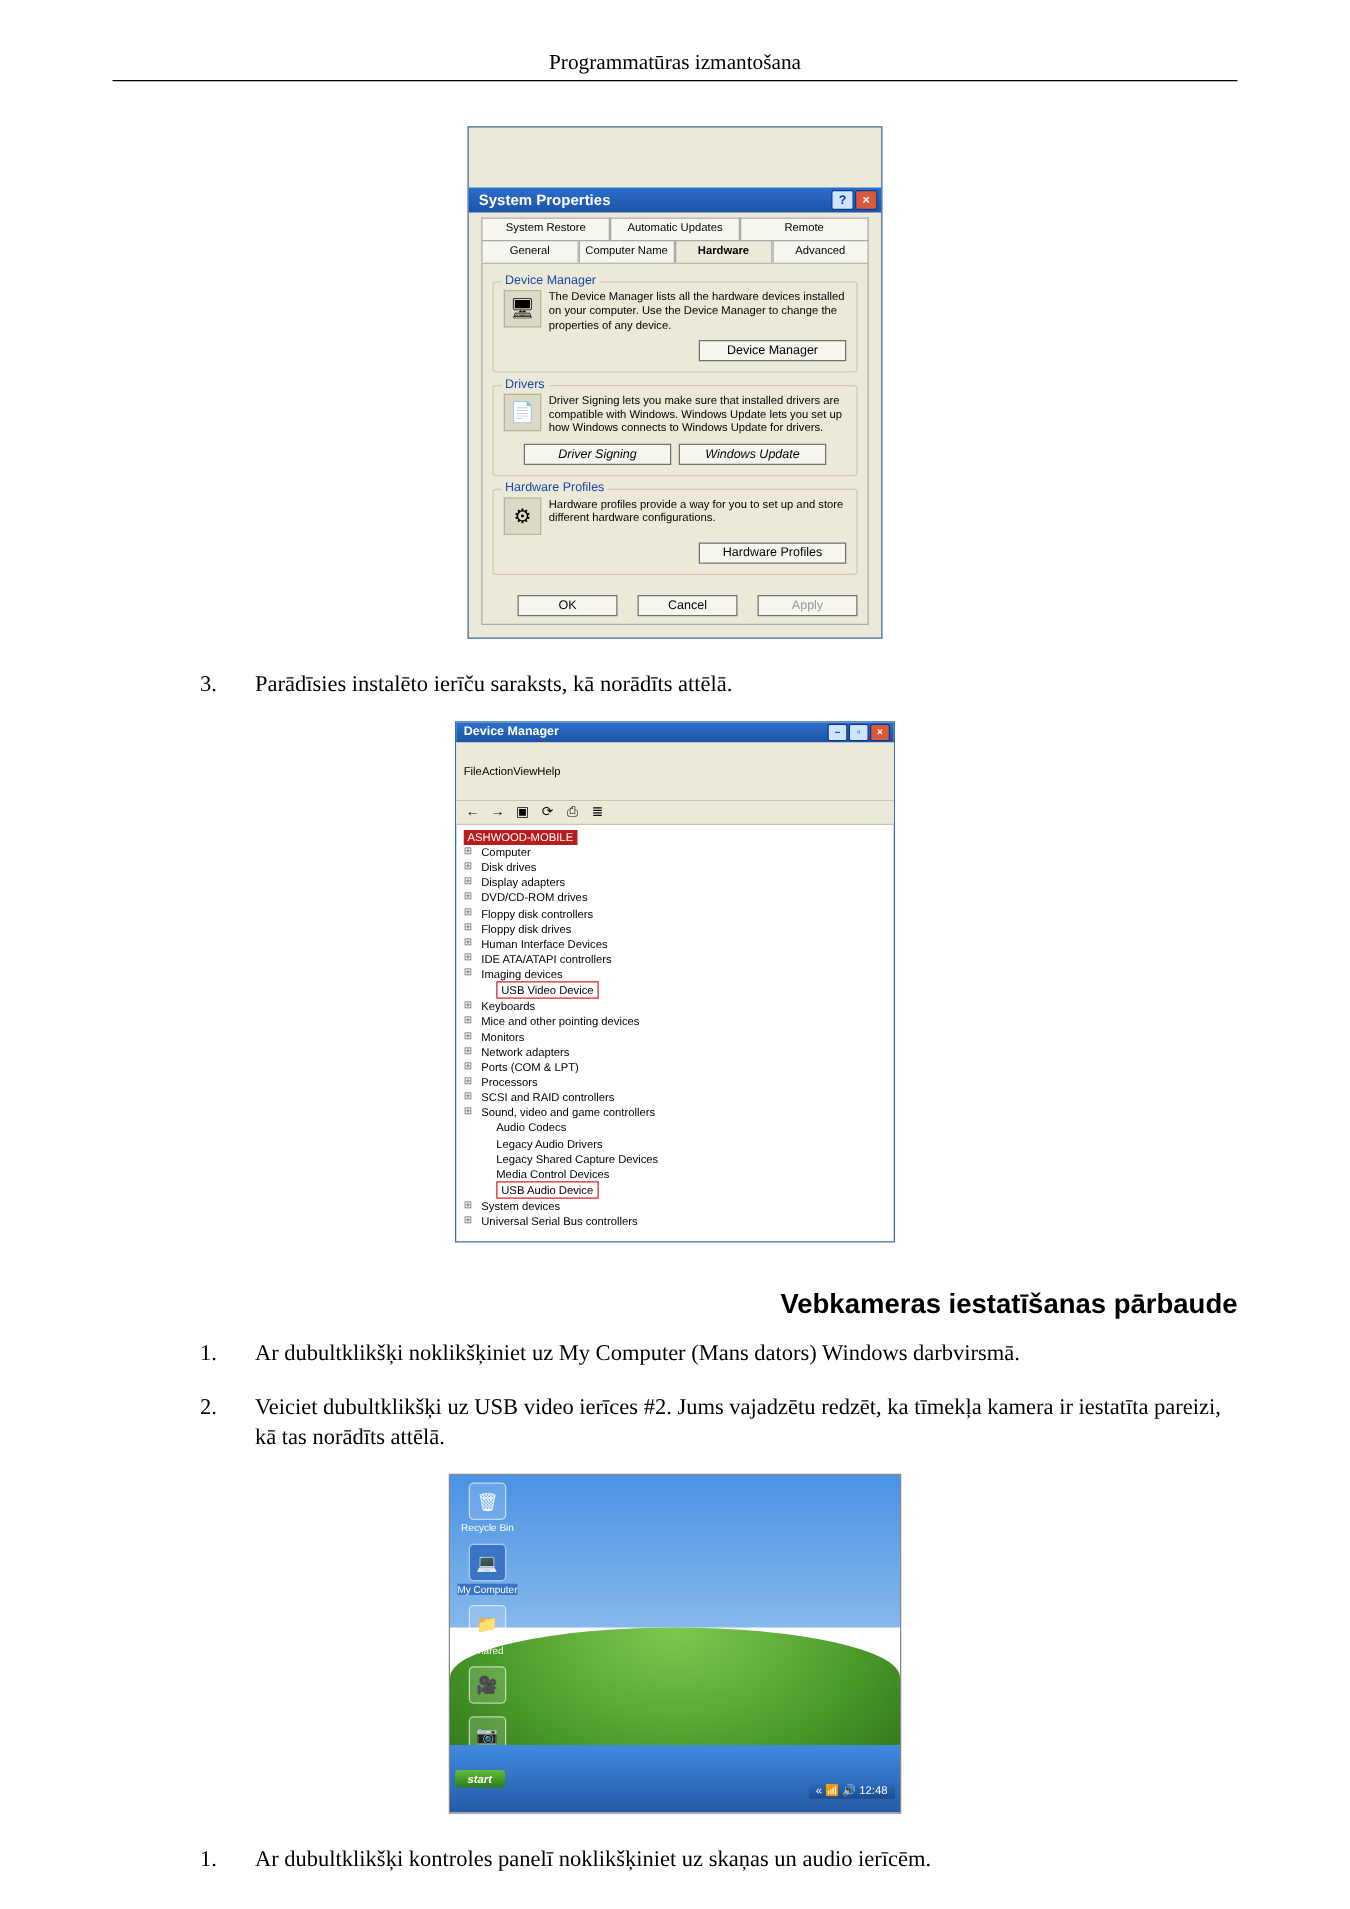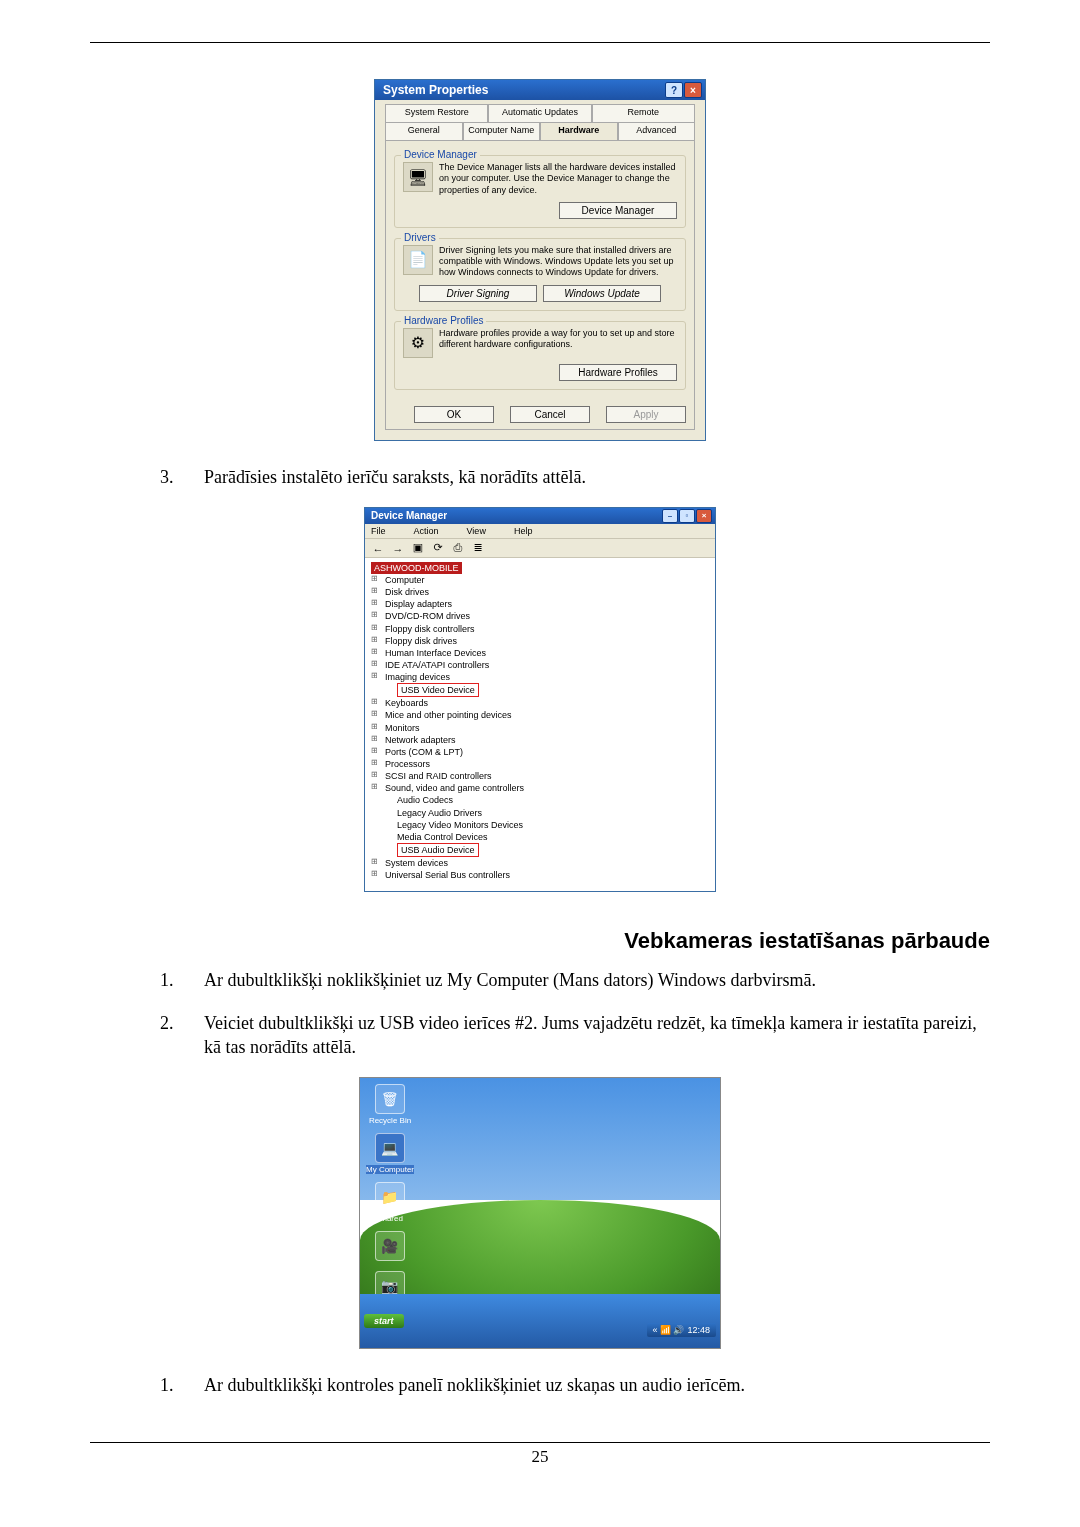--- a/index.html
+++ b/index.html
@@ -43,20 +43,21 @@
   .sp-title {
     display: flex;
     align-items: center;
     justify-content: space-between;
     background: linear-gradient(#2a6fce, #1d52a5);
     color: #fff;
     font-weight: bold;
     height: 20px;
     padding: 0 3px 0 8px;
     font-size: 12px;
+    margin-top: 48px;
   }
   .sp-titlebtns { display: flex; gap: 1px; }
   .sp-tbtn {
     width: 16px; height: 14px;
     background: #cfe4ff;
     border: 1px solid #0a3b8a;
     border-radius: 2px;
     display: flex; align-items: center; justify-content: center;
     font-size: 10px; font-weight: bold;
     color: #0a3b8a;
@@ -141,21 +142,21 @@
   .dm-title {
     display: flex; justify-content: space-between; align-items: center;
     height: 16px;
     background: linear-gradient(#2a6fce, #1d52a5);
     color: #fff; font-weight: bold; font-size: 10px;
     padding: 0 3px 0 6px;
   }
   .dm-tbtns { display:flex; gap:1px; }
   .dm-tbtn { width:14px; height:12px; background:#cfe4ff; border:1px solid #0a3b8a; border-radius:2px; font-size:8px; display:flex; align-items:center; justify-content:center; color:#0a3b8a; font-weight:bold;}
   .dm-tbtn.close { background:#d85a3d; color:#fff; }
-  .dm-menu { background:#ece9d8; padding:2px 6px; font-size:9px; border-bottom:1px solid #c9c5b3; display:flex; gap:28px;}
+  .dm-menu { background:#ece9d8; padding:18px 6px; font-size:9px; border-bottom:1px solid #c9c5b3; display:flex; gap:0;}
   .dm-toolbar { background:#ece9d8; padding:2px 6px; font-size:11px; border-bottom:1px solid #c9c5b3; display:flex; gap:6px;}
   .dm-toolbar span { width:14px; height:14px; display:inline-flex; align-items:center; justify-content:center;}
   .dm-tree { padding: 4px 6px 10px 6px; line-height: 1.35; }
   .dm-root { background:#b91c1c; color:#fff; padding:0 3px; display:inline-block; font-size:9px;}
   .dm-node { padding-left: 14px; position:relative; }
   .dm-node:before { content:"⊞"; position:absolute; left:0; top:0; font-size:8px; color:#666; }
   .dm-leaf { padding-left: 26px; }
   .dm-hl { border:1.5px solid #e02020; padding:0 3px; display:inline-block; }
 
   
@@ -188,20 +189,21 @@
 
   
   .hr-bot { border:none; border-top:1.5px solid #000; margin: 44px 0 4px 0; }
   .page-num { text-align:center; font-size:17px; }
 </style>
 </head>
 <body>
 
 <div class="page">
 
+  <div class="page-header">Programmatūras izmantošana</div>
   <hr class="hr-top">
 
   <div class="figure-center">
     <div class="sysprop">
       <div class="sp-title">
         <span>System Properties</span>
         <div class="sp-titlebtns">
           <div class="sp-tbtn">?</div>
           <div class="sp-tbtn close">×</div>
         </div>
@@ -307,21 +309,21 @@
         <div class="dm-node">Keyboards</div>
         <div class="dm-node">Mice and other pointing devices</div>
         <div class="dm-node">Monitors</div>
         <div class="dm-node">Network adapters</div>
         <div class="dm-node">Ports (COM &amp; LPT)</div>
         <div class="dm-node">Processors</div>
         <div class="dm-node">SCSI and RAID controllers</div>
         <div class="dm-node">Sound, video and game controllers</div>
         <div class="dm-leaf">Audio Codecs</div>
         <div class="dm-leaf">Legacy Audio Drivers</div>
-        <div class="dm-leaf">Legacy Video Monitors Devices</div>
+        <div class="dm-leaf">Legacy Shared Capture Devices</div>
         <div class="dm-leaf">Media Control Devices</div>
         <div class="dm-leaf"><span class="dm-hl">USB Audio Device</span></div>
         <div class="dm-node">System devices</div>
         <div class="dm-node">Universal Serial Bus controllers</div>
       </div>
     </div>
   </div>
 
   <h2 class="section">Vebkameras iestatīšanas pārbaude</h2>
 

